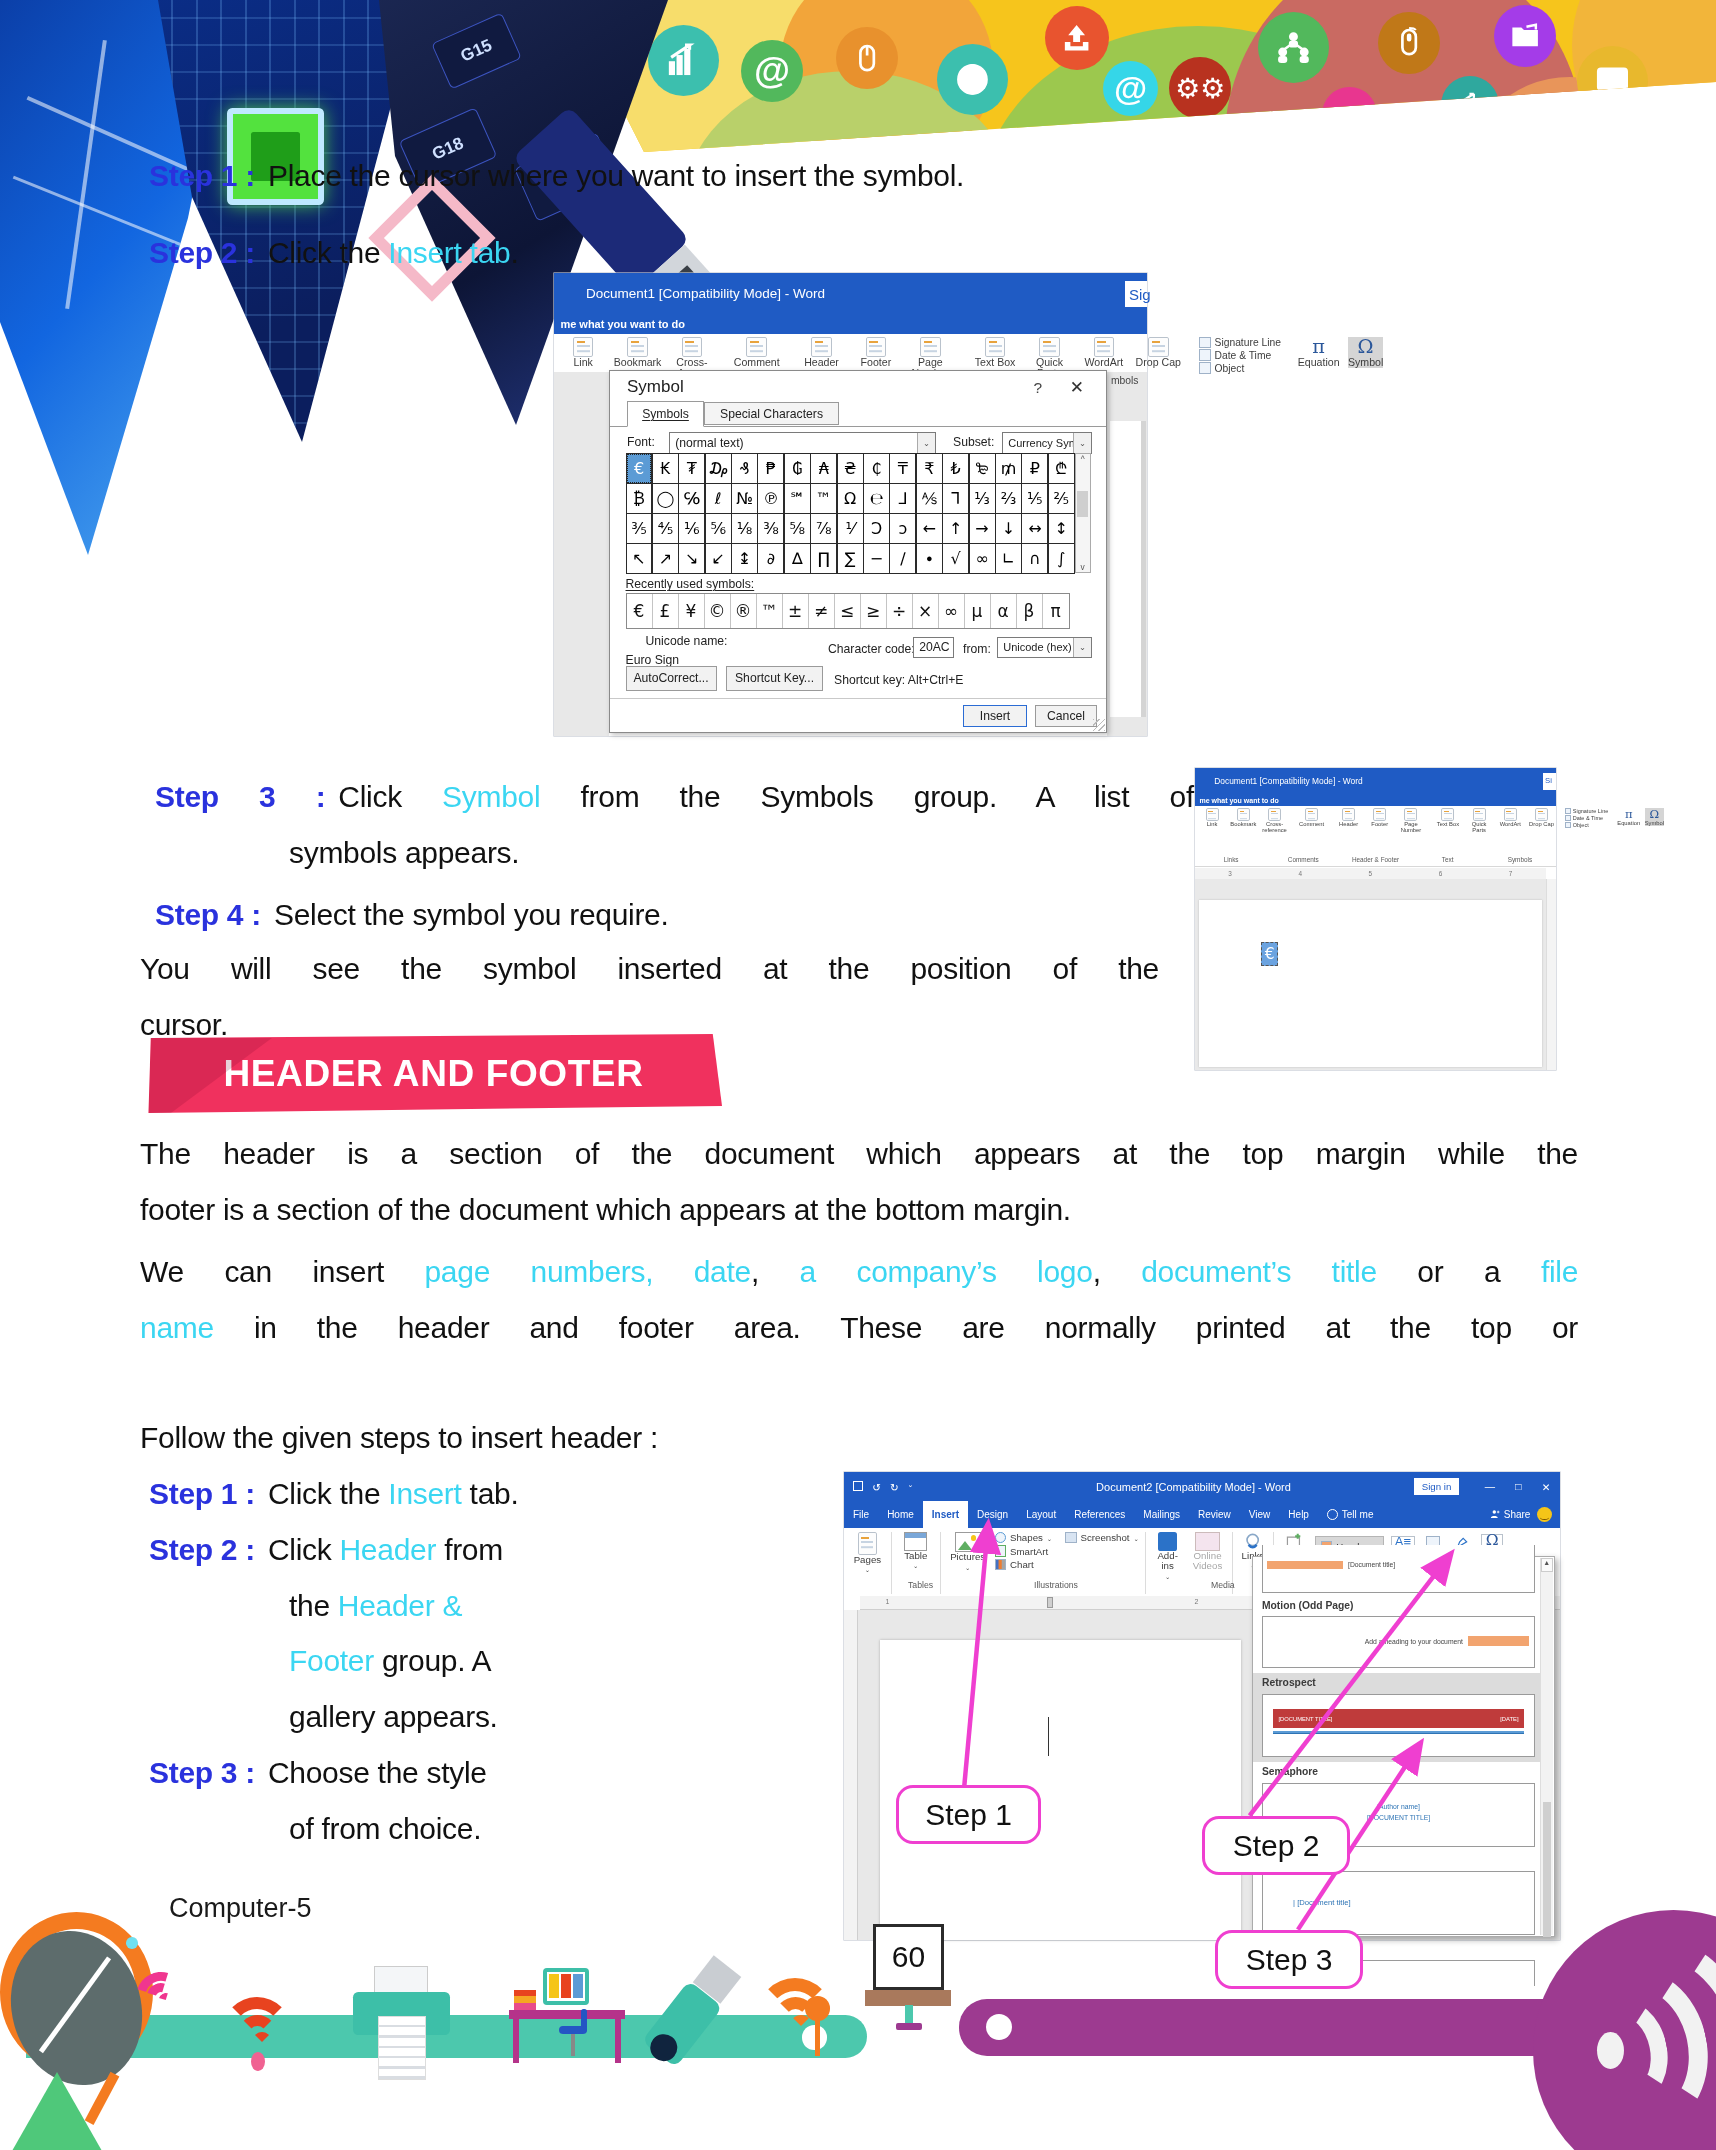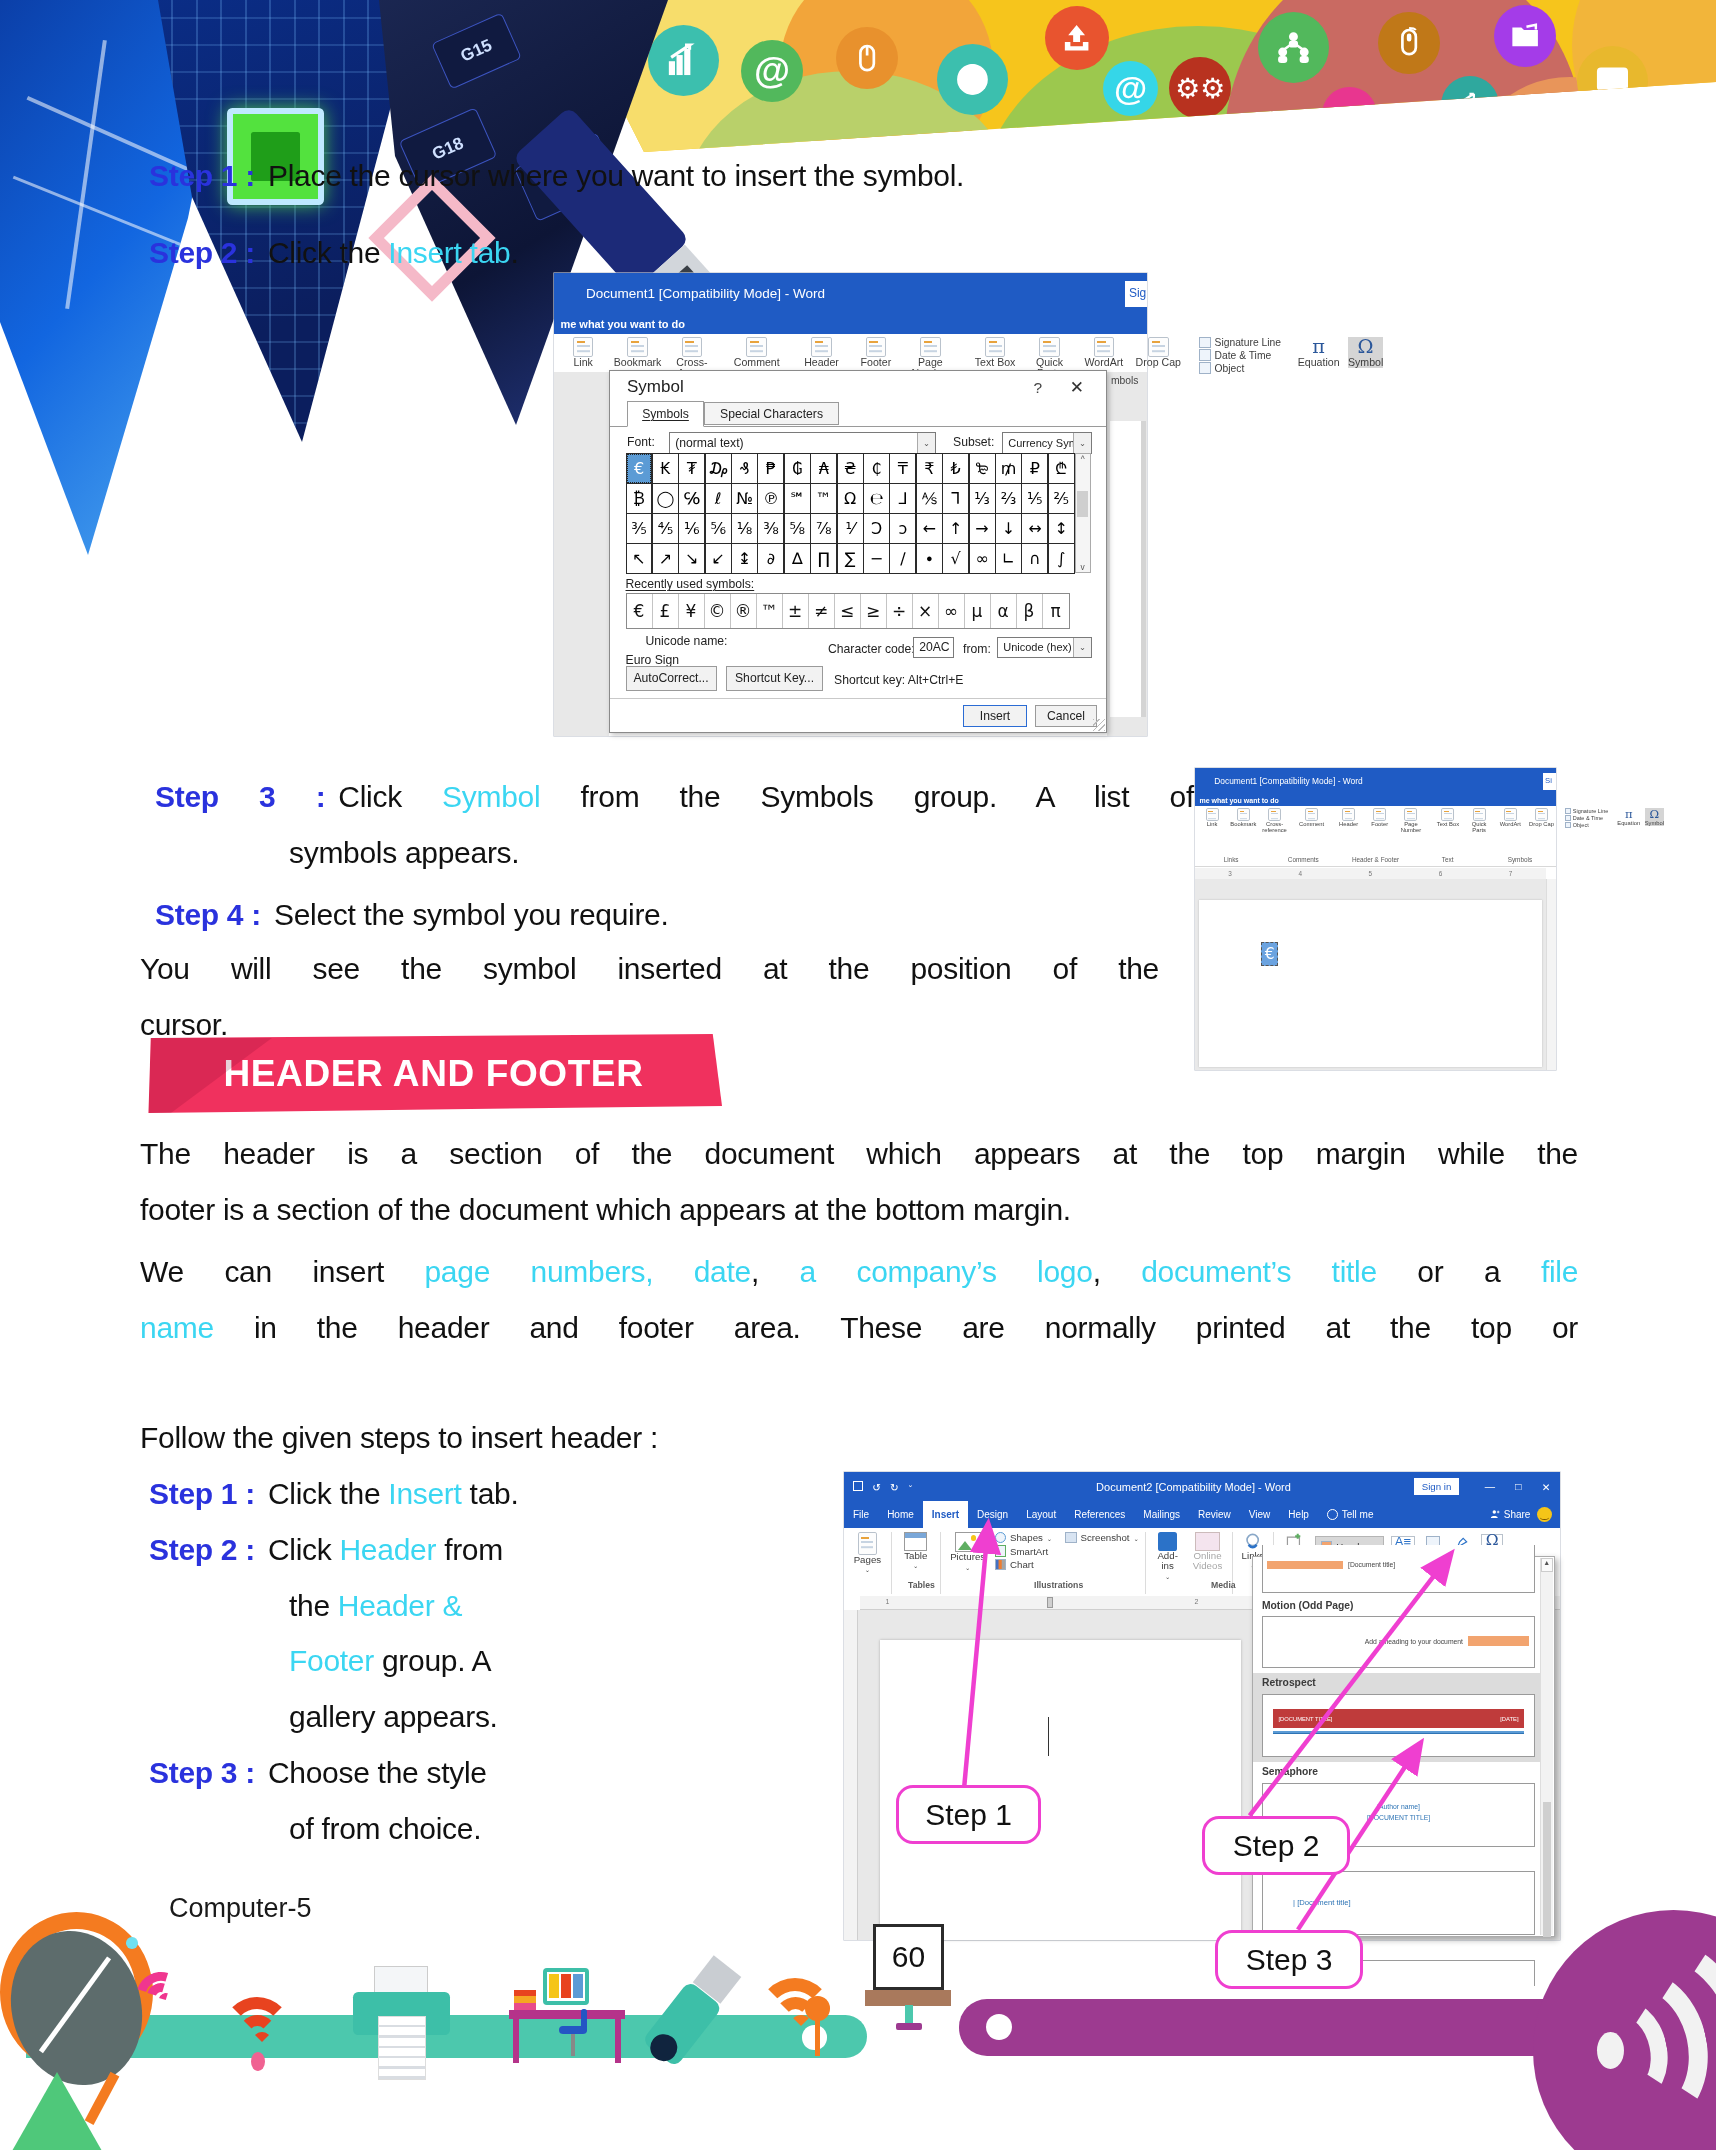--- a/index.html
+++ b/index.html
@@ -66,21 +66,21 @@
   .rb-sep { width:0.6px; background:#dcdcdc; align-self:stretch; }
   .ic { background:#fdfdfd; border:0.6px solid #b9c2cc; border-radius:1.9px; position:relative; }
   .ic:after { content:""; position:absolute; left:15%; top:18%; width:45%; height:10%; background:#e8a33d; }
   .ic:before { content:""; position:absolute; left:15%; top:40%; width:70%; height:8%; background:#c7d4e2; box-shadow:0 5.2px 0 #c7d4e2; }
   .pi-om { font-family:"DejaVu Serif", serif; color:#2b579a; }
 
   
   .shot1 { left:554px; top:273px; width:593px; height:463px; }
   .s1-title { height:41px; font-size:13.5px; padding-left:32px; }
   .s1-sig { position:absolute; right:0; top:7.7px; width:22px; height:26px; background:#fff; color:#1f5bc4;
-            font-size:12px; padding:5.2px 0 0 3.9px; }
+            font-size:15px; padding:5.2px 0 0 3.9px; }
   .s1-tell { top:41px; height:20px; font-size:11px; padding-left:6.4px; font-weight:bold; }
   .s1-ribbon { top:61px; height:37px; gap:8.4px; padding:2.6px 5.2px 0 5.2px; }
   .s1-ribbon .ic { width:20.6px; height:20.6px; }
   .s1-ribbon .rb-item { font-size:10.6px; line-height:11px; width:48px; }
   .s1-stack { display:flex; flex-direction:column; gap:1.3px; font-size:10.3px; color:#3d3d3d; width:97px; }
   .s1-stack .row { display:flex; align-items:center; gap:3.9px; white-space:nowrap; }
   .mini-ic { width:11.6px; height:11.6px; border:0.6px solid #9fb2c8; background:#eef4fb; display:inline-block; }
   .s1-right { top:99px; left:553px; width:40px; bottom:0; background:#e8e8e8; font-size:10.3px; color:#444; }
   .s1-docbg { top:99px; left:0; width:55px; bottom:0; background:#e8e8e8; }
 
@@ -159,21 +159,21 @@
   .smiley:after { content:""; position:absolute; left:3.2px; top:7.7px; width:9px; height:4.5px;
                   border-bottom:1.3px solid #7a5200; border-radius:50%; }
   .s3-ribbon { top:56px; height:66px; gap:6.4px; padding:3.9px 3.9px 0 6.4px; }
   .s3-ribbon .rb-item { font-size:9.7px; line-height:10.3px; width:45px; }
   .s3-ribbon .ic { width:22px; height:22px; }
   .illus { display:flex; flex-direction:column; gap:1.9px; font-size:9.7px; color:#3d3d3d; }
   .illus .row { display:flex; align-items:flex-end; gap:3.9px; white-space:nowrap; }
   .hdr-btn { display:flex; align-items:center; gap:3.9px; background:#d8d8d8; border:0.6px solid #b5b5b5;
              font-size:9.7px; color:#333; padding:3.9px 5.2px; margin-top:3.9px; }
   .s3-groups { position:absolute; left:0; width:451px; top:108px; height:13px; font-size:8.7px; color:#5a5a5a; }
-  .s3-groups span { position:absolute;font-weight:bold; }
+  .s3-groups span { position:absolute; }
   .s3-ruler { position:absolute; left:15.5px; right:0; top:124px; height:14px; background:#f3f3f3; border-bottom:0.6px solid #cfcfcf;
               font-size:7px; color:#777; }
   .s3-doc { position:absolute; left:0; right:0; top:138px; bottom:0; background:#e8e8e8; }
   .s3-vruler { position:absolute; left:0; top:0; width:14px; bottom:0; background:#f3f3f3; border-right:0.6px solid #cfcfcf; }
   .s3-page { position:absolute; left:36px; top:30px; width:361px; bottom:0; background:#fff; box-shadow:0 0 2.6px rgba(0,0,0,.25); }
   .caret-mark { position:absolute; left:168px; top:77px; width:1.3px; height:39px; background:#333; }
 
   
   .gallery { position:absolute; left:408px; top:84px; width:303px; height:381px; background:#fff;
              border:0.6px solid #ababab; box-shadow:2.6px 2.6px 6.4px rgba(0,0,0,.3); z-index:6; font-size:10.3px; }

